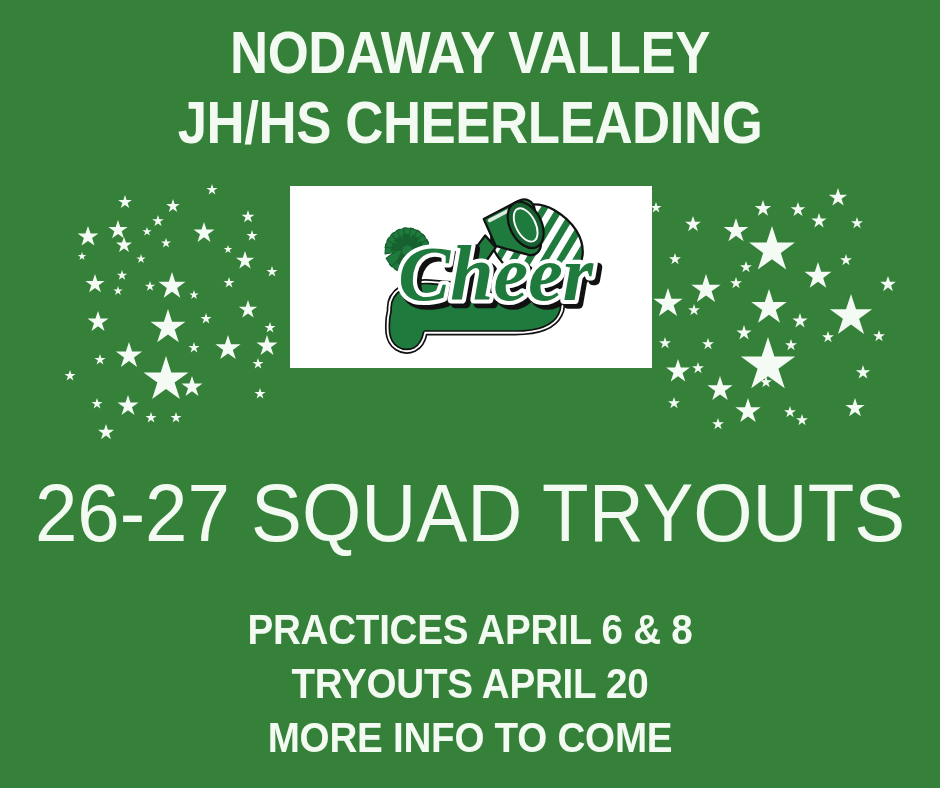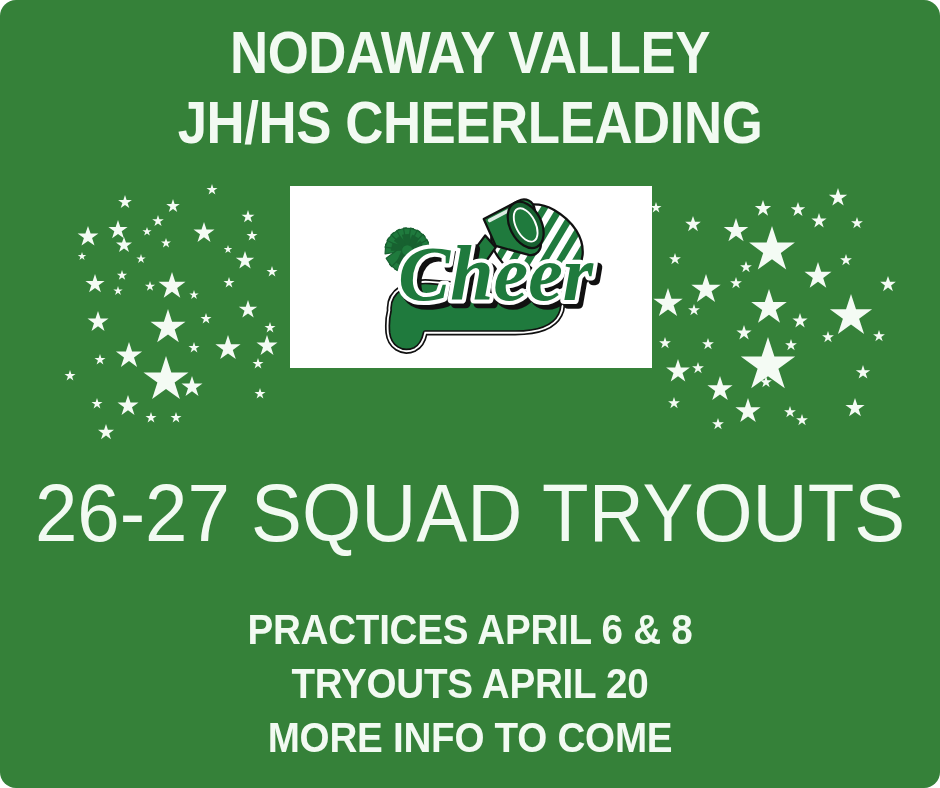--- a/index.html
+++ b/index.html
@@ -97,21 +97,21 @@
     letter-spacing: -0.3px;
     transform: scaleX(0.92);
     transform-origin: 50% 0;
     white-space: nowrap;
   }
   .details .detail-line { display: block; }
 </style>
 </head>
 <body>
 
-<div id="flyer" style="background: rgb(53, 129, 57); border-radius: 16px;">
+<div id="flyer" style="background: rgb(53, 129, 57);">
 
   <div class="headline">
     <span class="hl-line">NODAWAY VALLEY</span>
     <span class="hl-line">JH/HS CHEERLEADING</span>
   </div>
 
   <div class="starfield left">
     <svg viewBox="0 0 230 252" preserveAspectRatio="none" aria-hidden="true">
       <g>
         <polygon points="26,44 28.6,51.4 36.4,51.4 30.1,56.1 32.5,63.6 26,59 19.5,63.6 21.9,56.1 15.6,51.4 23.4,51.4" fill="#f4fbf4"></polygon>

